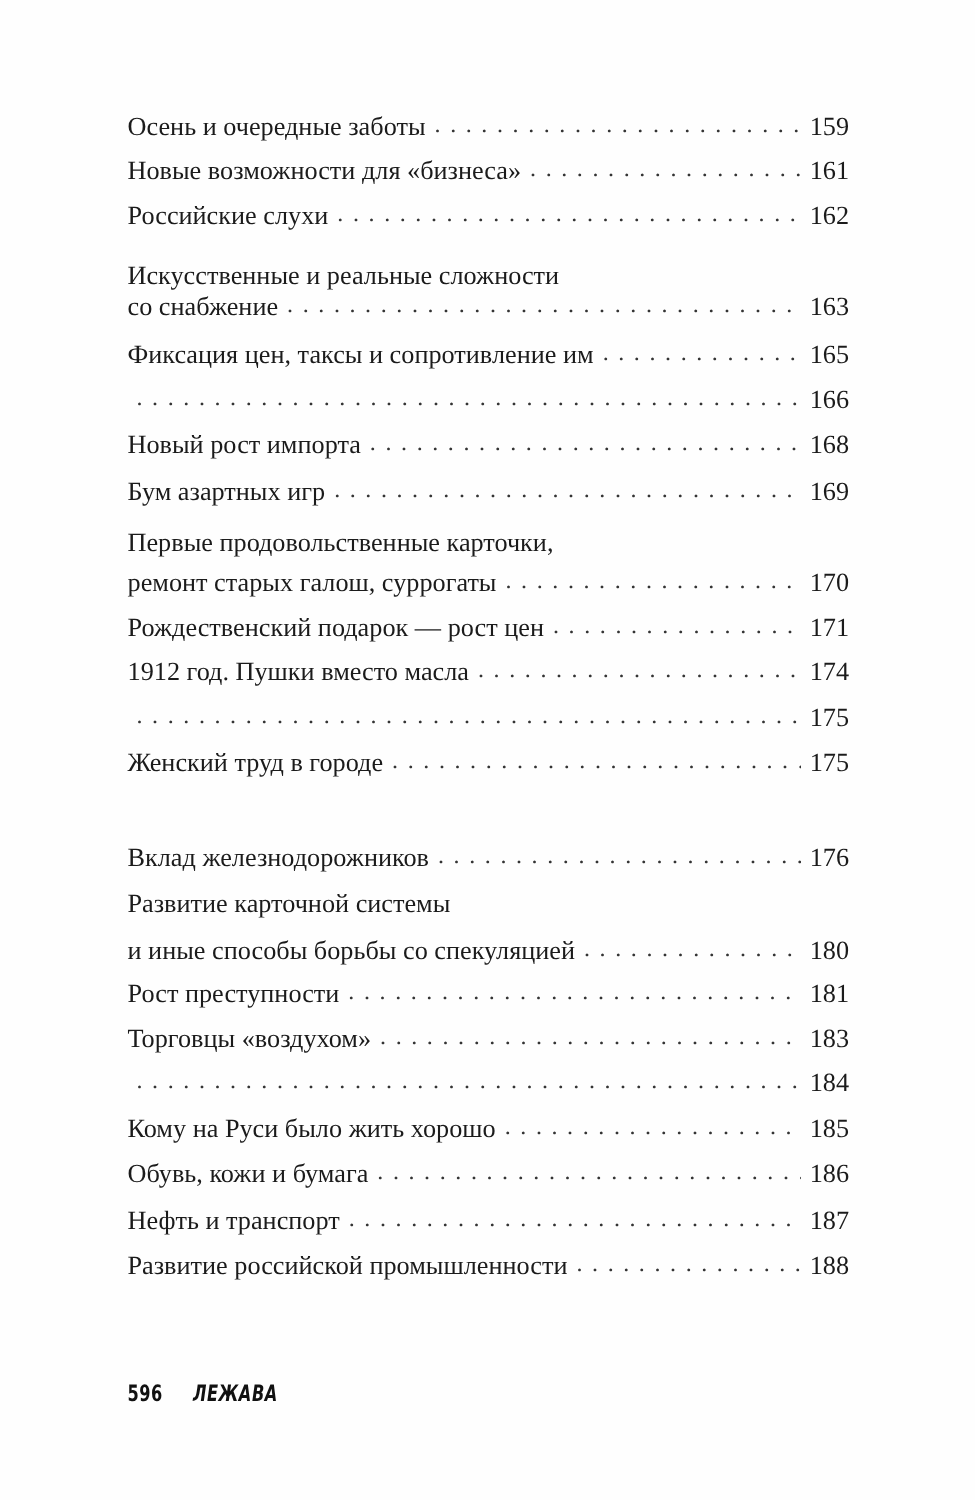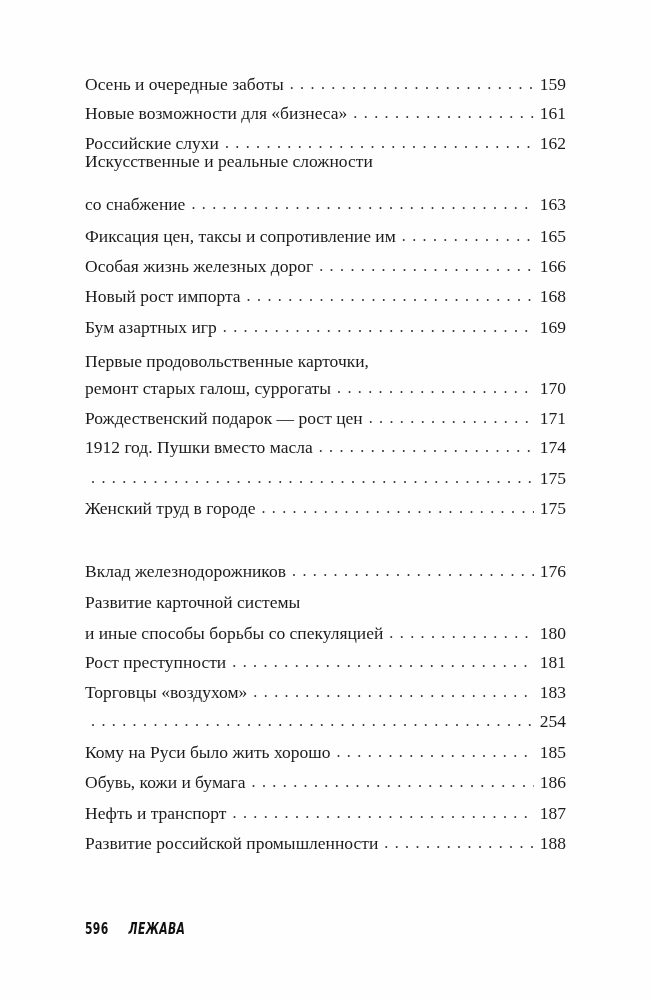--- a/index.html
+++ b/index.html
@@ -49,37 +49,36 @@
       <span class="leader"></span>
       <span class="page-num">161</span>
     </div>
 
     <div class="line" style="top:130px">
       <span class="title">Российские слухи</span>
       <span class="leader"></span>
       <span class="page-num">162</span>
     </div>
 
-    <div class="line" style="top:148px">
+    <div class="line" style="top:170px">
       <span class="title">Искусственные и реальные сложности</span>
     </div>
     <div class="line" style="top:191px">
       <span class="title">со снабжение</span>
       <span class="leader"></span>
       <span class="page-num">163</span>
     </div>
 
     <div class="line" style="top:223px">
       <span class="title">Фиксация цен, таксы и сопротивление им</span>
       <span class="leader"></span>
       <span class="page-num">165</span>
     </div>
 
     <div class="line" style="top:253px">
-      <span class="title">Особая жизнь железных дорог</span>
       <span class="leader"></span>
       <span class="page-num">166</span>
     </div>
 
     <div class="line" style="top:283px">
       <span class="title">Новый рост импорта</span>
       <span class="leader"></span>
       <span class="page-num">168</span>
     </div>
 
@@ -143,21 +142,21 @@
     </div>
 
     <div class="line" style="top:679px">
       <span class="title">Торговцы «воздухом»</span>
       <span class="leader"></span>
       <span class="page-num">183</span>
     </div>
 
     <div class="line" style="top:708px">
       <span class="leader"></span>
-      <span class="page-num">254</span>
+      <span class="page-num">184</span>
     </div>
 
     <div class="line" style="top:739px">
       <span class="title">Кому на Руси было жить хорошо</span>
       <span class="leader"></span>
       <span class="page-num">185</span>
     </div>
 
     <div class="line" style="top:769px">
       <span class="title">Обувь, кожи и бумага</span>

